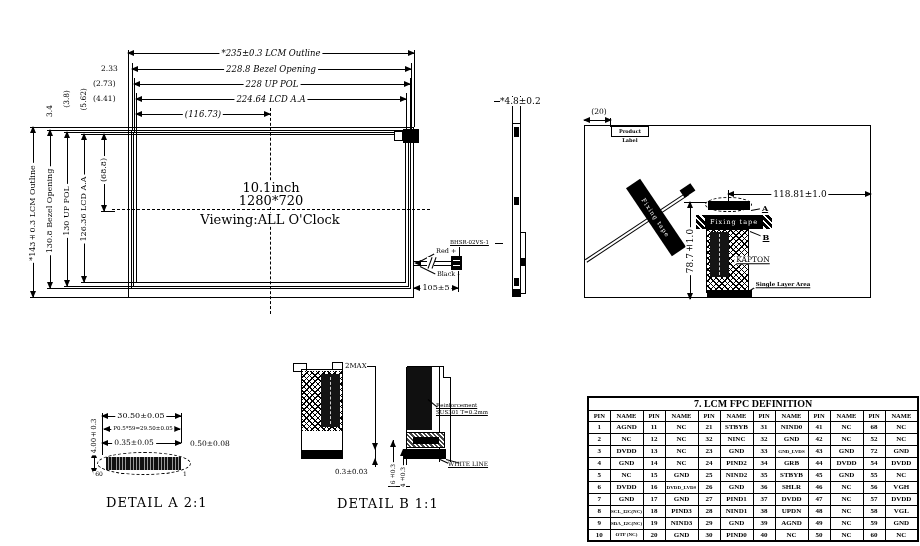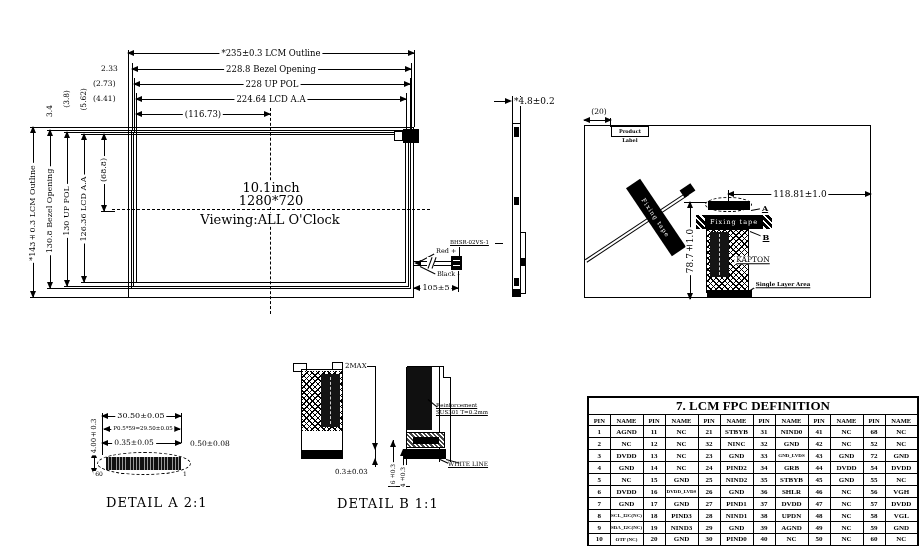--- a/index.html
+++ b/index.html
@@ -22,27 +22,27 @@
 .arr.l{border-top:3px solid transparent;border-bottom:3px solid transparent;border-right:7px solid #000;}
 .arr.u{border-left:3px solid transparent;border-right:3px solid transparent;border-bottom:7px solid #000;}
 .arr.d{border-left:3px solid transparent;border-right:3px solid transparent;border-top:7px solid #000;}
 .dlab{position:absolute;background:#fff;white-space:nowrap;line-height:1;padding:0 2px;transform:translate(-50%,-50%);z-index:6;}
 .dlabv{position:absolute;background:#fff;white-space:nowrap;line-height:1;padding:2px 0;writing-mode:vertical-rl;transform:translate(-50%,-50%) rotate(180deg);z-index:6;}
 .lab{position:absolute;white-space:nowrap;line-height:1;z-index:6;}
 .labv{position:absolute;white-space:nowrap;line-height:1;writing-mode:vertical-rl;transform:rotate(180deg);z-index:6;}
 .labbg{background:#fff;}
 .und{text-decoration:underline;}
 .bold{font-weight:bold;}.f55{font-size:5.5px;}.f6{font-size:6px;}.f65{font-size:6.5px;}
-.f7{font-size:7px;}.f75{font-size:7.5px;}.f8{font-size:8px;}.f85{font-size:8.5px;}
+.f7{font-size:7px;}.f75{font-size:7.5px;}.f8{font-size:8px;}.f85{font-size:8.5px;font-style:italic;}
 .f9{font-size:9px;}.f13{font-size:13px;}
 .xhatch{background-image:repeating-linear-gradient(45deg,#000 0,#000 1px,transparent 1px,transparent 4px),repeating-linear-gradient(135deg,#000 0,#000 1px,transparent 1px,transparent 4px);}
 .caption{letter-spacing:1px;font-family:"DejaVu Serif",serif;}
 #pin-table{position:absolute;left:587px;top:396px;width:330px;border-collapse:collapse;table-layout:fixed;font-family:"Liberation Serif",serif;border:2px solid #000;z-index:7;background:#fff;}
 #pin-table td,#pin-table th{border:1px solid #000;text-align:center;vertical-align:middle;padding:0;overflow:hidden;white-space:nowrap;}
-#pin-table .title{font-size:13px;font-weight:bold;height:13px;}
+#pin-table .title{font-size:10px;font-weight:bold;height:13px;}
 #pin-table th{font-size:6.5px;font-weight:bold;height:11px;}
 #pin-table td{font-size:7px;font-weight:bold;height:12px;}
 #pin-table td.tiny{font-size:5px;}
 </style>
 </head>
 <body>
 
 <div id="canvas">
 
   <div class="ln" style="left:128px;top:50px;width:1px;height:77px"></div>
@@ -126,21 +126,21 @@
   <div class="dimh" style="left:414px;top:288px;width:44px"></div>
   <div class="dlab f8" style="left:436px;top:288px">105±5</div>
   <div class="ln" style="left:458px;top:271px;width:1px;height:21px"></div>
 
   <div class="ln" style="left:512px;top:96px;width:1px;height:27px"></div>
   <div class="ln" style="left:520px;top:96px;width:1px;height:27px"></div>
   <div class="ln" style="left:494px;top:101px;width:11px;height:1px"></div>
   <div class="arr r" style="left:505px;top:98px"></div>
   <div class="arr l" style="left:520px;top:98px"></div>
   <div class="ln" style="left:527px;top:101px;width:13px;height:1px"></div>
-  <div class="lab labbg f9" style="left:514px;top:97px">*4.8±0.2</div>
+  <div class="lab labbg f9" style="left:500px;top:97px">*4.8±0.2</div>
   <div class="rect" style="left:512px;top:123px;width:9px;height:174px"></div>
   <div style="position:absolute;left:514px;top:127px;width:5px;height:10px;background:#000"></div>
   <div style="position:absolute;left:514px;top:197px;width:5px;height:8px;background:#000"></div>
   <div style="position:absolute;left:514px;top:278px;width:5px;height:8px;background:#000"></div>
   <div style="position:absolute;left:513px;top:289px;width:7px;height:7px;background:#000"></div>
   <div class="rect" style="left:520px;top:232px;width:6px;height:62px"></div>
   <div style="position:absolute;left:521px;top:258px;width:4px;height:8px;background:#000"></div>
   <div class="ln" style="left:495px;top:243px;width:8px;height:1px"></div>
 
   <div class="rect" style="left:584px;top:125px;width:287px;height:173px;border-width:1.5px"></div>

